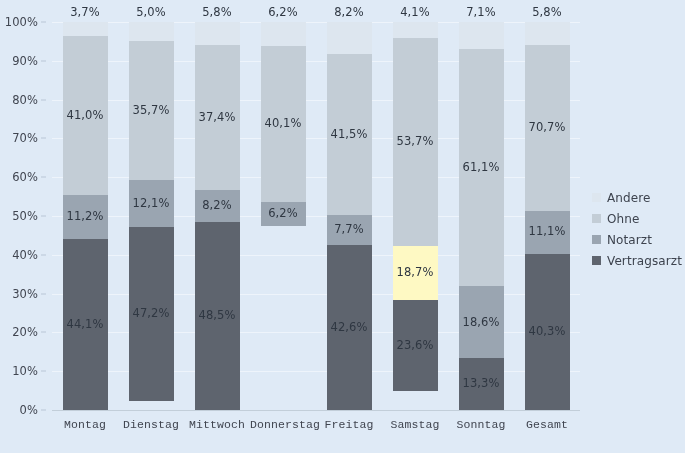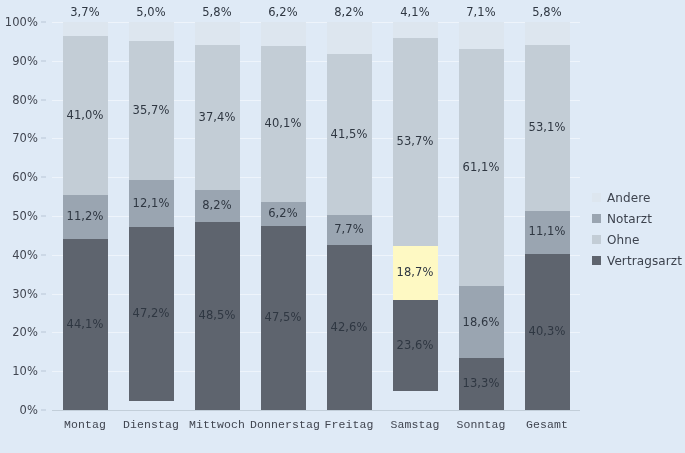--- a/index.html
+++ b/index.html
@@ -238,23 +238,20 @@
         <div class="bar" style="height: 388px;">
           <div class="seg" style="height: 24.056px; background: rgb(221, 230, 239);">
             <span class="seg-label outside">6,2%</span>
           </div>
           <div class="seg" style="height: 155.588px; background: rgb(195, 205, 214);">
             <span class="seg-label">40,1%</span>
           </div>
           <div class="seg" style="height: 24.056px; background: rgb(154, 165, 177);">
             <span class="seg-label">6,2%</span>
           </div>
-          <div class="seg" style="height: 184.3px; background: rgb(94, 100, 110);">
-            <span class="seg-label">47,5%</span>
-          </div>
         </div>
       </div>
       <div class="bar-group" style="left: 274.5px; height: 388px;">
         <div class="bar" style="height: 388px;">
           <div class="seg" style="height: 31.816px; background: rgb(221, 230, 239);">
             <span class="seg-label outside">8,2%</span>
           </div>
           <div class="seg" style="height: 161.02px; background: rgb(195, 205, 214);">
             <span class="seg-label">41,5%</span>
           </div>
@@ -297,21 +294,21 @@
             <span class="seg-label">13,3%</span>
           </div>
         </div>
       </div>
       <div class="bar-group" style="left: 472.5px; height: 388px;">
         <div class="bar" style="height: 388px;">
           <div class="seg" style="height: 22.504px; background: rgb(221, 230, 239);">
             <span class="seg-label outside">5,8%</span>
           </div>
           <div class="seg" style="height: 166.064px; background: rgb(195, 205, 214);">
-            <span class="seg-label">53,1%</span>
+            <span class="seg-label">70,7%</span>
           </div>
           <div class="seg" style="height: 43.068px; background: rgb(154, 165, 177);">
             <span class="seg-label">11,1%</span>
           </div>
           <div class="seg" style="height: 156.364px; background: rgb(94, 100, 110);">
             <span class="seg-label">40,3%</span>
           </div>
         </div>
       </div>
     </div>
@@ -324,26 +321,26 @@
       <div class="x-label" style="left: 330px; width: 66px;">Samstag</div>
       <div class="x-label" style="left: 396px; width: 66px;">Sonntag</div>
       <div class="x-label" style="left: 462px; width: 66px;">Gesamt</div>
     </div>
   <div class="legend">
       <div class="legend-item">
         <span class="legend-swatch" style="background: rgb(221, 230, 239);"></span>
         <span class="legend-text">Andere</span>
       </div>
       <div class="legend-item">
+        <span class="legend-swatch" style="background: rgb(195, 205, 214);"></span>
+        <span class="legend-text">Ohne</span>
+      </div>
+      <div class="legend-item">
         <span class="legend-swatch" style="background: rgb(154, 165, 177);"></span>
         <span class="legend-text">Notarzt</span>
-      </div>
-      <div class="legend-item">
-        <span class="legend-swatch" style="background: rgb(195, 205, 214);"></span>
-        <span class="legend-text">Ohne</span>
       </div>
       <div class="legend-item">
         <span class="legend-swatch" style="background: rgb(94, 100, 110);"></span>
         <span class="legend-text">Vertragsarzt</span>
       </div>
     </div>
 
 </div>
 
 </body></html>

